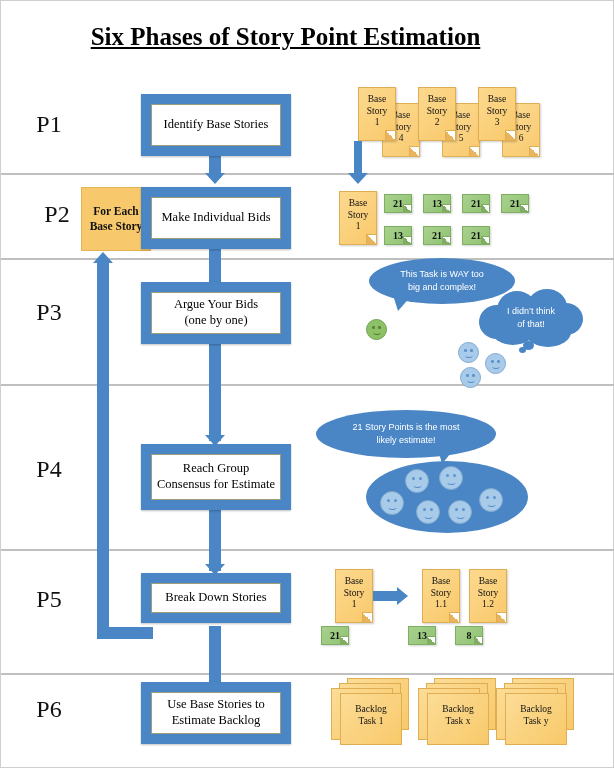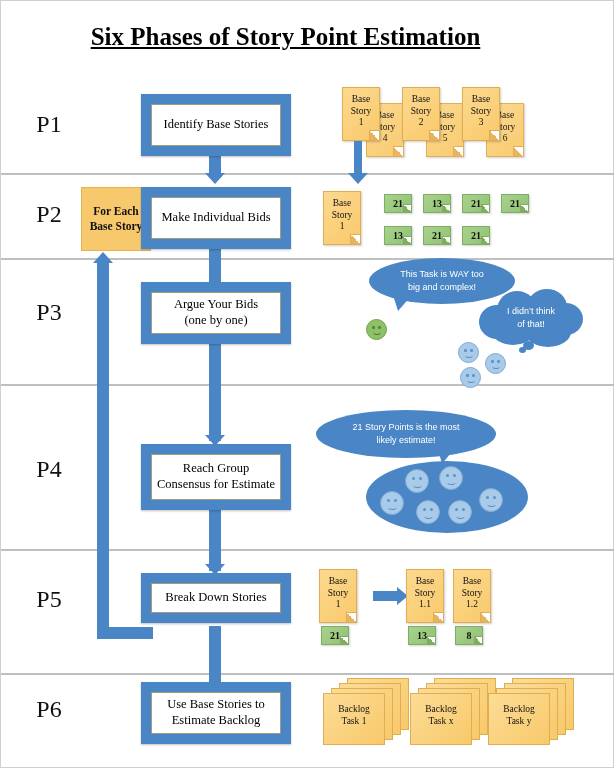--- a/index.html
+++ b/index.html
@@ -72,20 +72,21 @@
   
   .note{
     position:absolute;background:#FBD38D;
     background:linear-gradient(135deg,#FCD98F 0%,#F9C96B 100%);
     border:1px solid #E0AE52;
     font-family:"Liberation Serif", serif;
     font-size:9.5px;line-height:1.25;color:#111;text-align:center;
     display:flex;align-items:center;justify-content:center;
     box-sizing:border-box;padding-bottom:5px;
     box-shadow:1px 1px 2px rgba(0,0,0,.2);
+    margin-left:16px;
   }
   .note .fold{
     position:absolute;right:0;bottom:0;width:9px;height:9px;
     background:linear-gradient(225deg,#ffffff 0 50%,#E9B35C 50% 100%);
     border-left:1px solid #E0AE52;border-top:1px solid #E0AE52;
   }
   .note.back{opacity:.97;}
 
   
   .pt{
@@ -141,37 +142,38 @@
   
   .stack{position:absolute;}
   .stack .sheet{
     position:absolute;background:linear-gradient(135deg,#FCDC96 0%,#F8C96A 100%);
     border:1px solid #E0AE52;box-sizing:border-box;
   }
   .stack .front{
     display:flex;align-items:center;justify-content:center;text-align:center;
     font-family:"Liberation Serif", serif;font-size:9.5px;line-height:1.25;color:#111;
     padding-bottom:6px;
+    margin-left:17px;
   }
 </style>
 </head>
 <body>
 
 <div id="stage">
 
   <div class="title">Six Phases of Story Point Estimation</div>
 
   <div class="divider" style="top:172px"></div>
   <div class="divider" style="top:257px"></div>
   <div class="divider" style="top:383px"></div>
   <div class="divider" style="top:548px"></div>
   <div class="divider" style="top:672px"></div>
 
   <div class="phase-label" style="left:8px;top:110px">P1</div>
-  <div class="phase-label" style="left:8px;top:200px">P2</div>
+  <div class="phase-label" style="left:16px;top:200px">P2</div>
   <div class="phase-label" style="left:8px;top:298px">P3</div>
   <div class="phase-label" style="left:8px;top:455px">P4</div>
   <div class="phase-label" style="left:8px;top:585px">P5</div>
   <div class="phase-label" style="left:8px;top:695px">P6</div>
 
   <div class="conn" style="left:208px;top:155px;width:12px;height:22px"></div>
   <div class="arrowdown" style="left:204px;top:172px"></div>
 
   <div class="conn" style="left:208px;top:248px;width:12px;height:42px"></div>
   <div class="arrowdown" style="left:204px;top:281px"></div>

